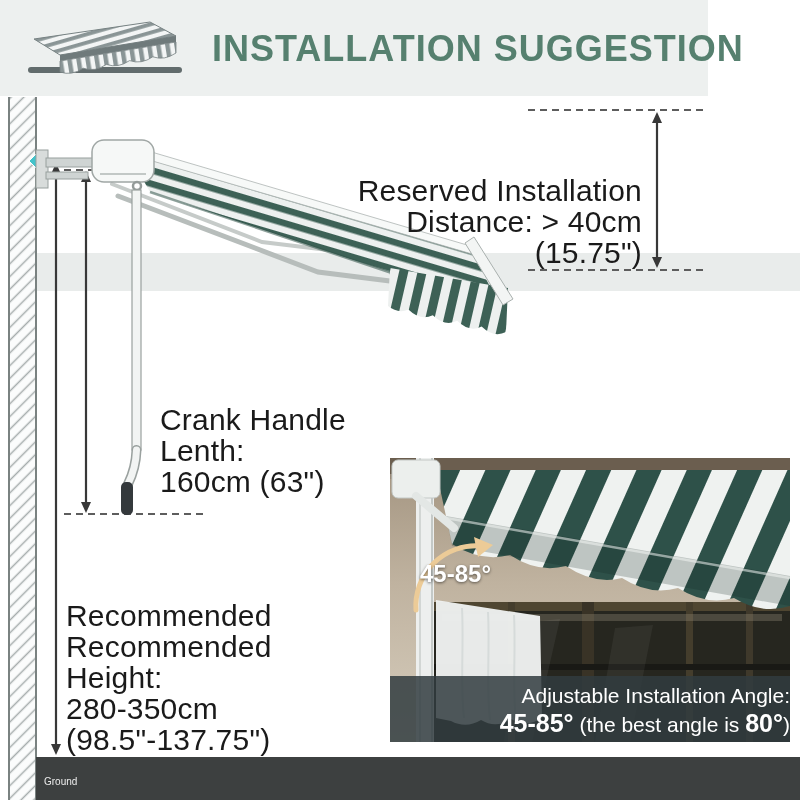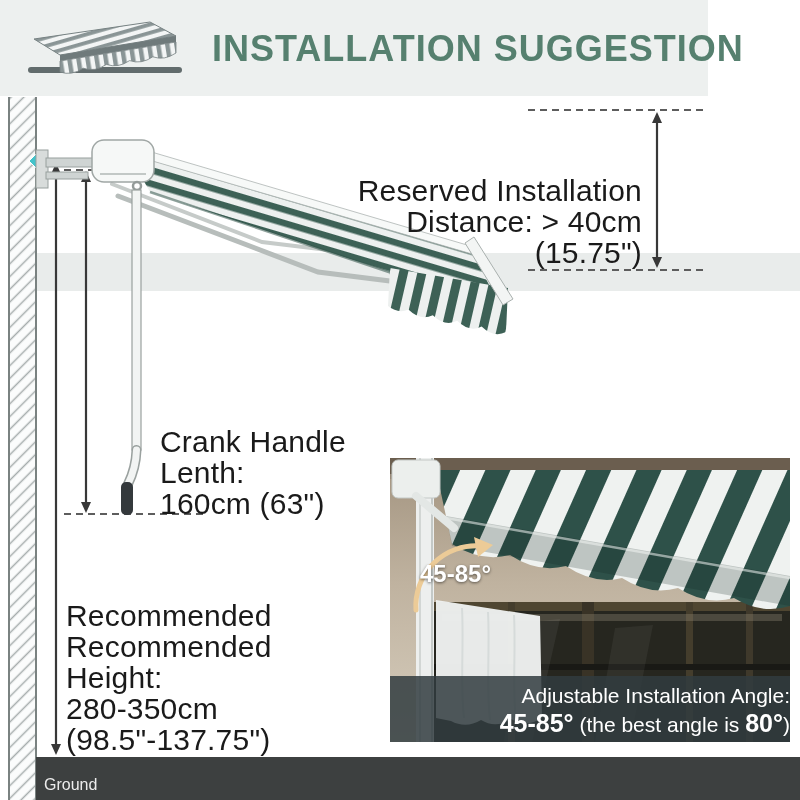--- a/index.html
+++ b/index.html
@@ -13,23 +13,23 @@
   .header-icon { position:absolute; left:24px; top:17px; }
   .page-title { position:absolute; left:212px; top:30px; font-size:36px; line-height:38px;
                 font-weight:700; letter-spacing:1px; color:#56806f; white-space:nowrap; }
 
   
   .diagram-svg { position:absolute; left:0; top:0; }
 
   
   .ann { position:absolute; color:#1a1a1a; font-size:30px; line-height:31px; letter-spacing:0.2px; }
   .ann-reserved { left:350px; top:175px; width:292px; text-align:right; }
-  .ann-crank    { left:160px; top:426px; width:270px; }
+  .ann-crank    { left:160px; top:404px; width:270px; }
   .ann-height   { left:66px;  top:600px; width:260px; }
-  .ground-label { position:absolute; left:44px; top:776px; font-size:16px; color:#ececec; }
+  .ground-label { position:absolute; left:44px; top:776px; font-size:10px; color:#ececec; }
 
   
   .inset { position:absolute; left:390px; top:458px; width:400px; height:284px; overflow:hidden; }
   .inset > svg { position:absolute; left:0; top:0; }
   .angle-badge { position:absolute; left:30px; top:102px; font-size:24px; font-weight:700;
                  color:#ffffff; text-shadow:0 1px 3px rgba(0,0,0,0.55); }
   .inset-caption { position:absolute; left:0; bottom:0; width:100%; height:66px;
                    background:rgba(49,60,64,0.85); color:#ffffff; text-align:right; padding-top:7px; }
   .cap-line1 { font-size:21px; line-height:26px; }
   .cap-line2 { font-size:21px; line-height:29px; }

